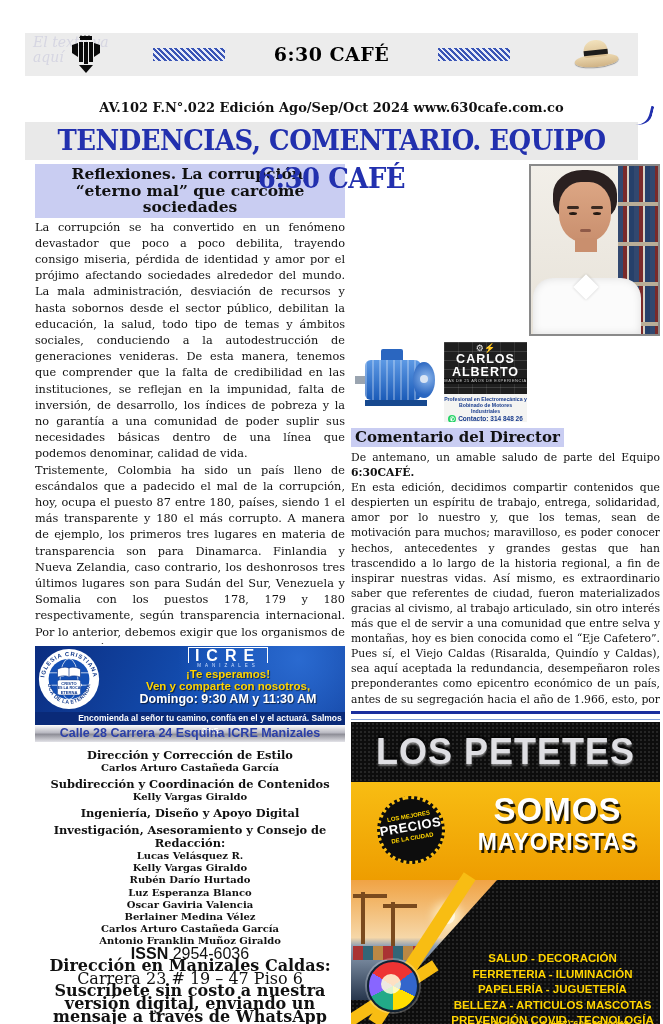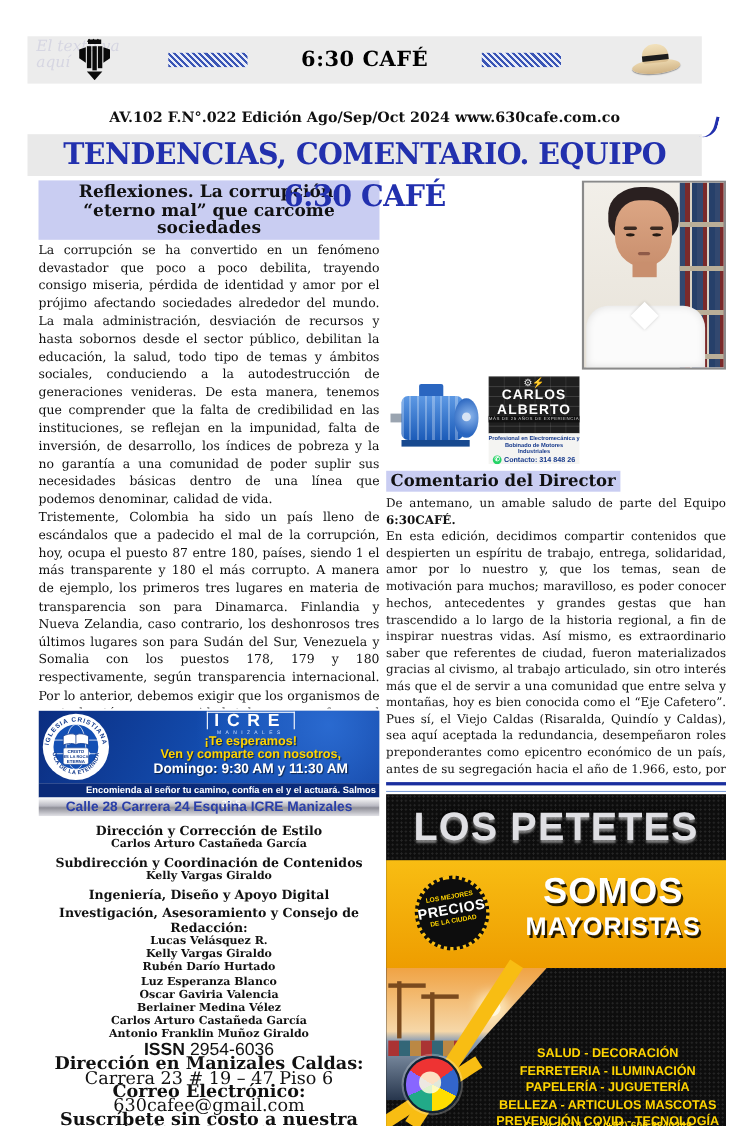--- a/index.html
+++ b/index.html
@@ -262,21 +262,20 @@
         <div class="c-name">Lucas Velásquez R.</div>
         <div class="c-name">Kelly Vargas Giraldo</div>
         <div class="c-name">Rubén Darío Hurtado</div>
         <div class="c-name">Luz Esperanza Blanco</div>
         <div class="c-name">Oscar Gaviria Valencia</div>
         <div class="c-name">Berlainer Medina Vélez</div>
         <div class="c-name">Carlos Arturo Castañeda García</div>
         <div class="c-name">Antonio Franklin Muñoz Giraldo</div>
         <div class="c-line"><span class="c-sans">ISSN</span><span class="c-sans" style="font-weight:normal;"> 2954-6036</span></div>
         <div class="c-line"><b>Dirección en Manizales Caldas:</b><span> Carrera 23 # 19 – 47 Piso 6</span></div>
-        <div class="c-line"><b>Correo Electrónico:</b><span> 630cafee@gmail.com</span></div>
         <div class="c-line"><b>Suscríbete sin costo a nuestra versión digital, enviando un mensaje a través de WhatsApp </b></div>
 
       </div>
     </div>
 
     <div class="colR">
       <div class="topsection">
 
         
         <div class="portrait">

